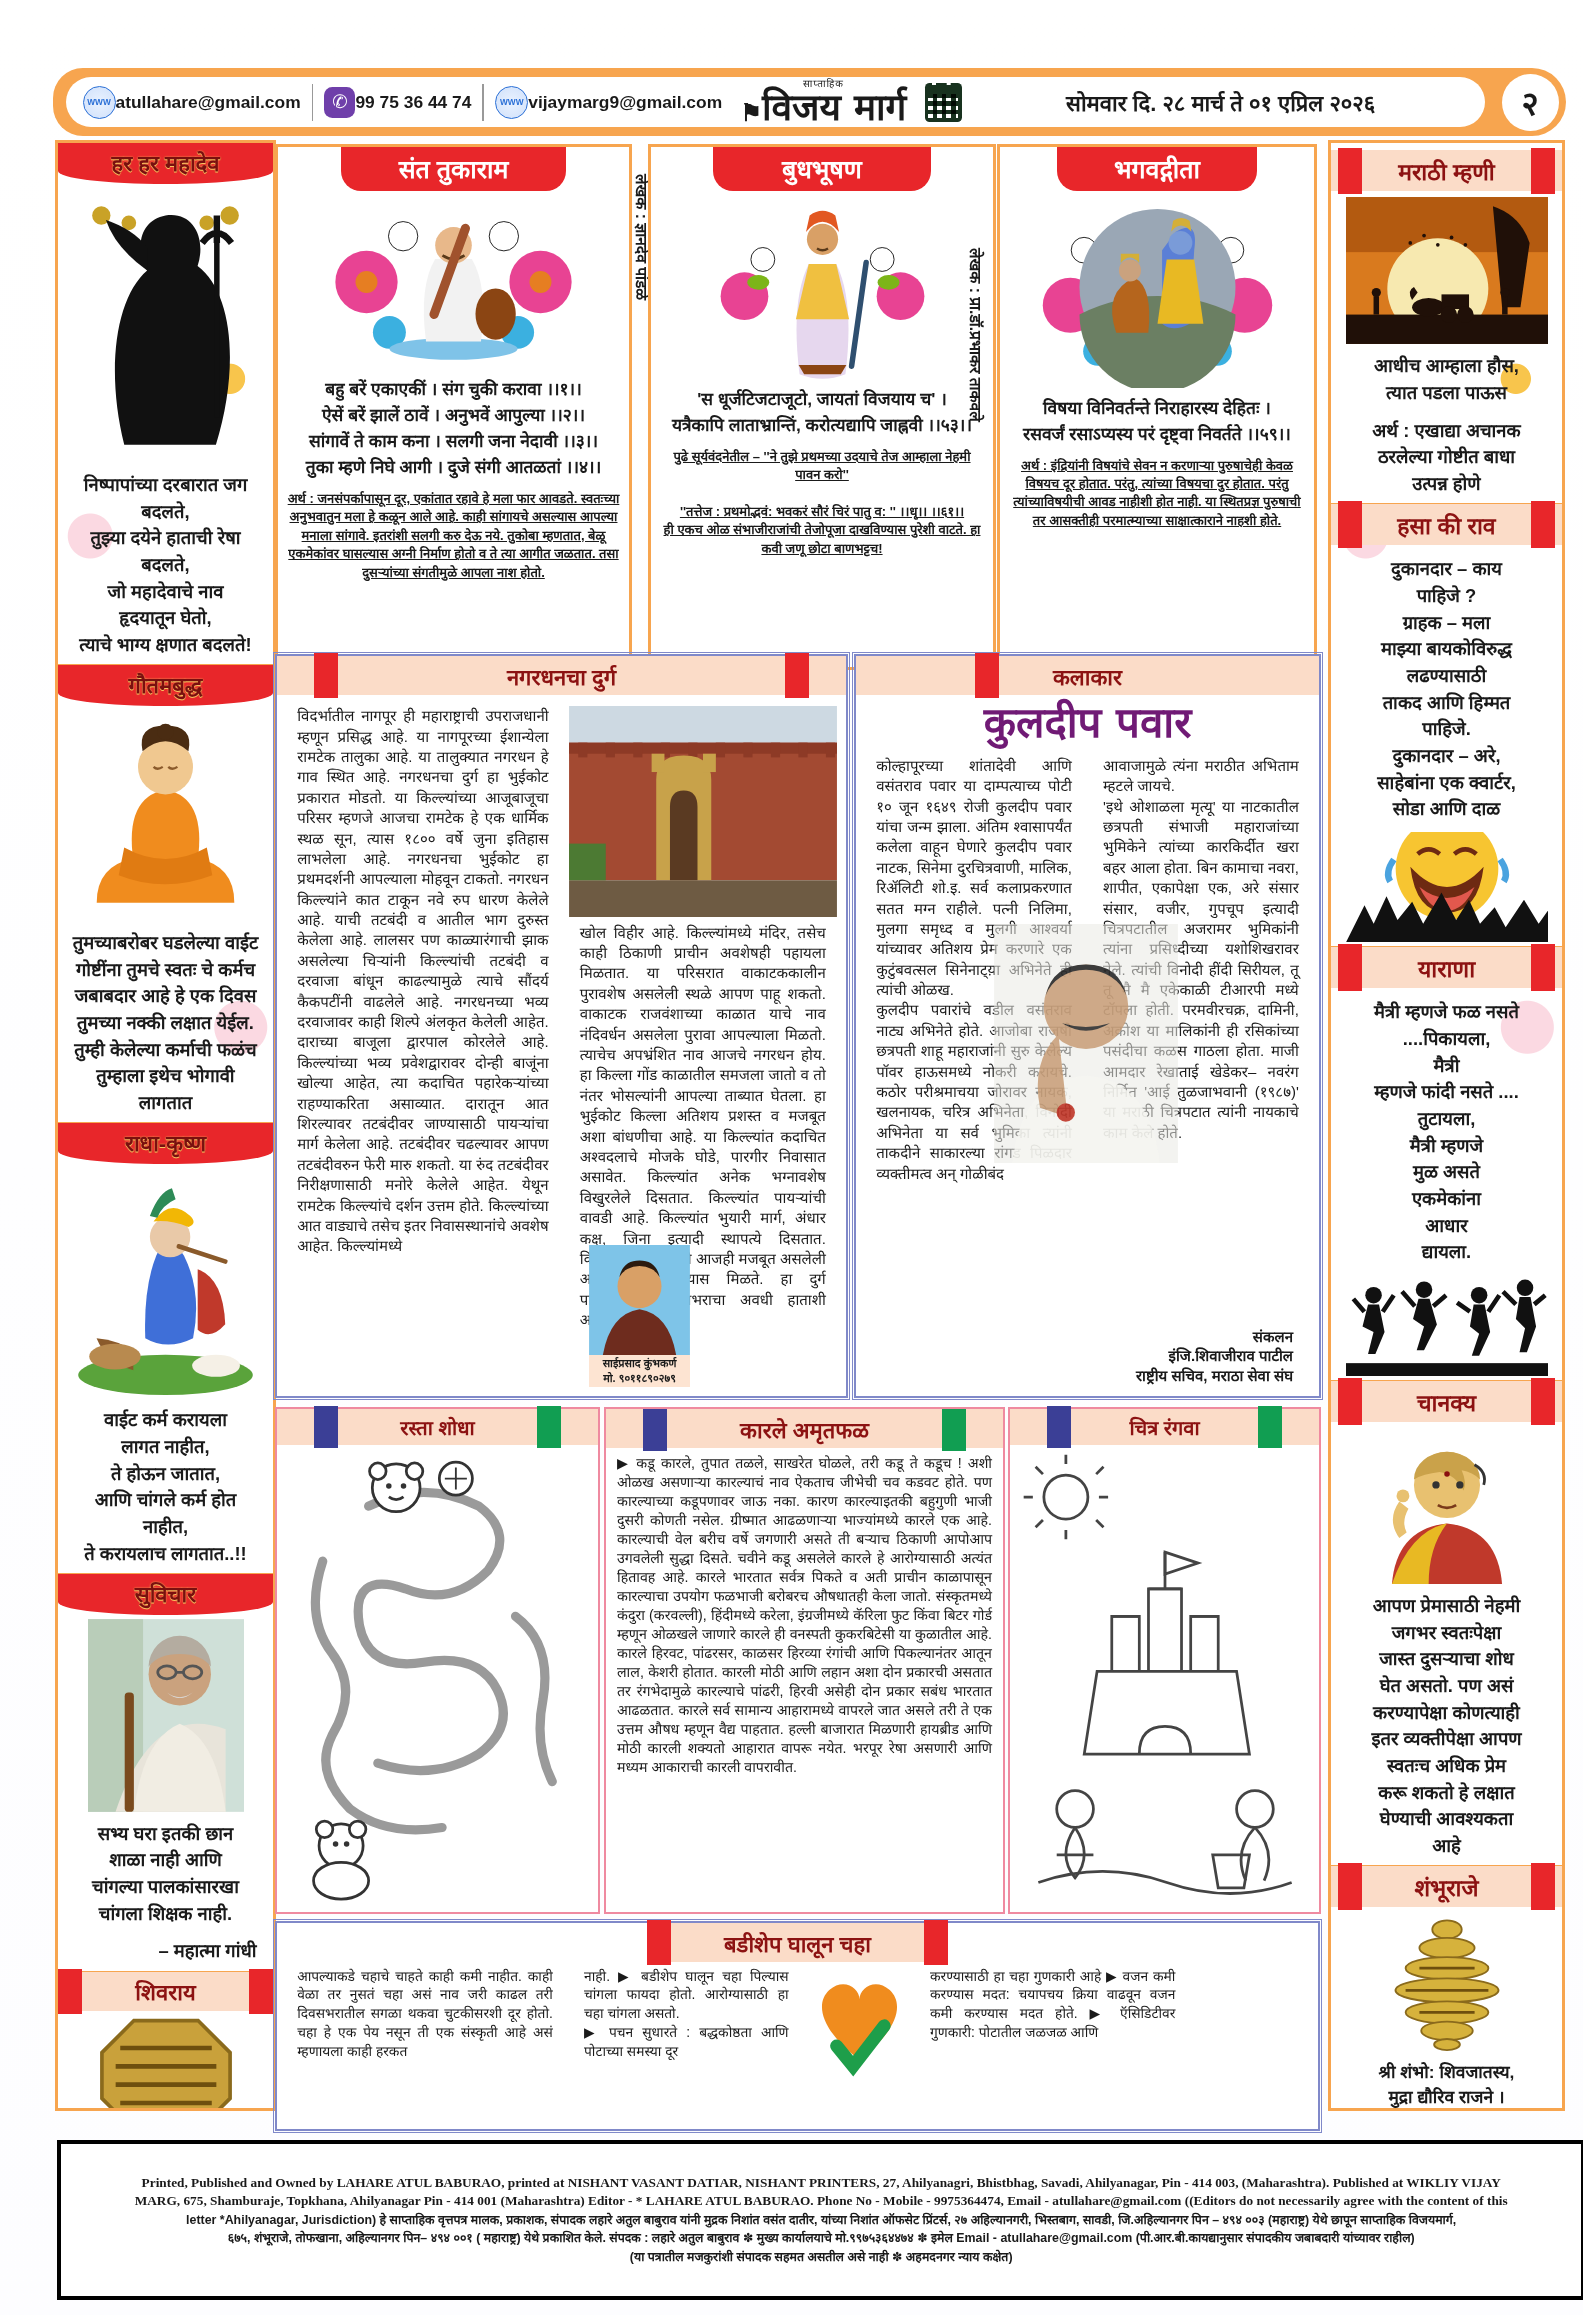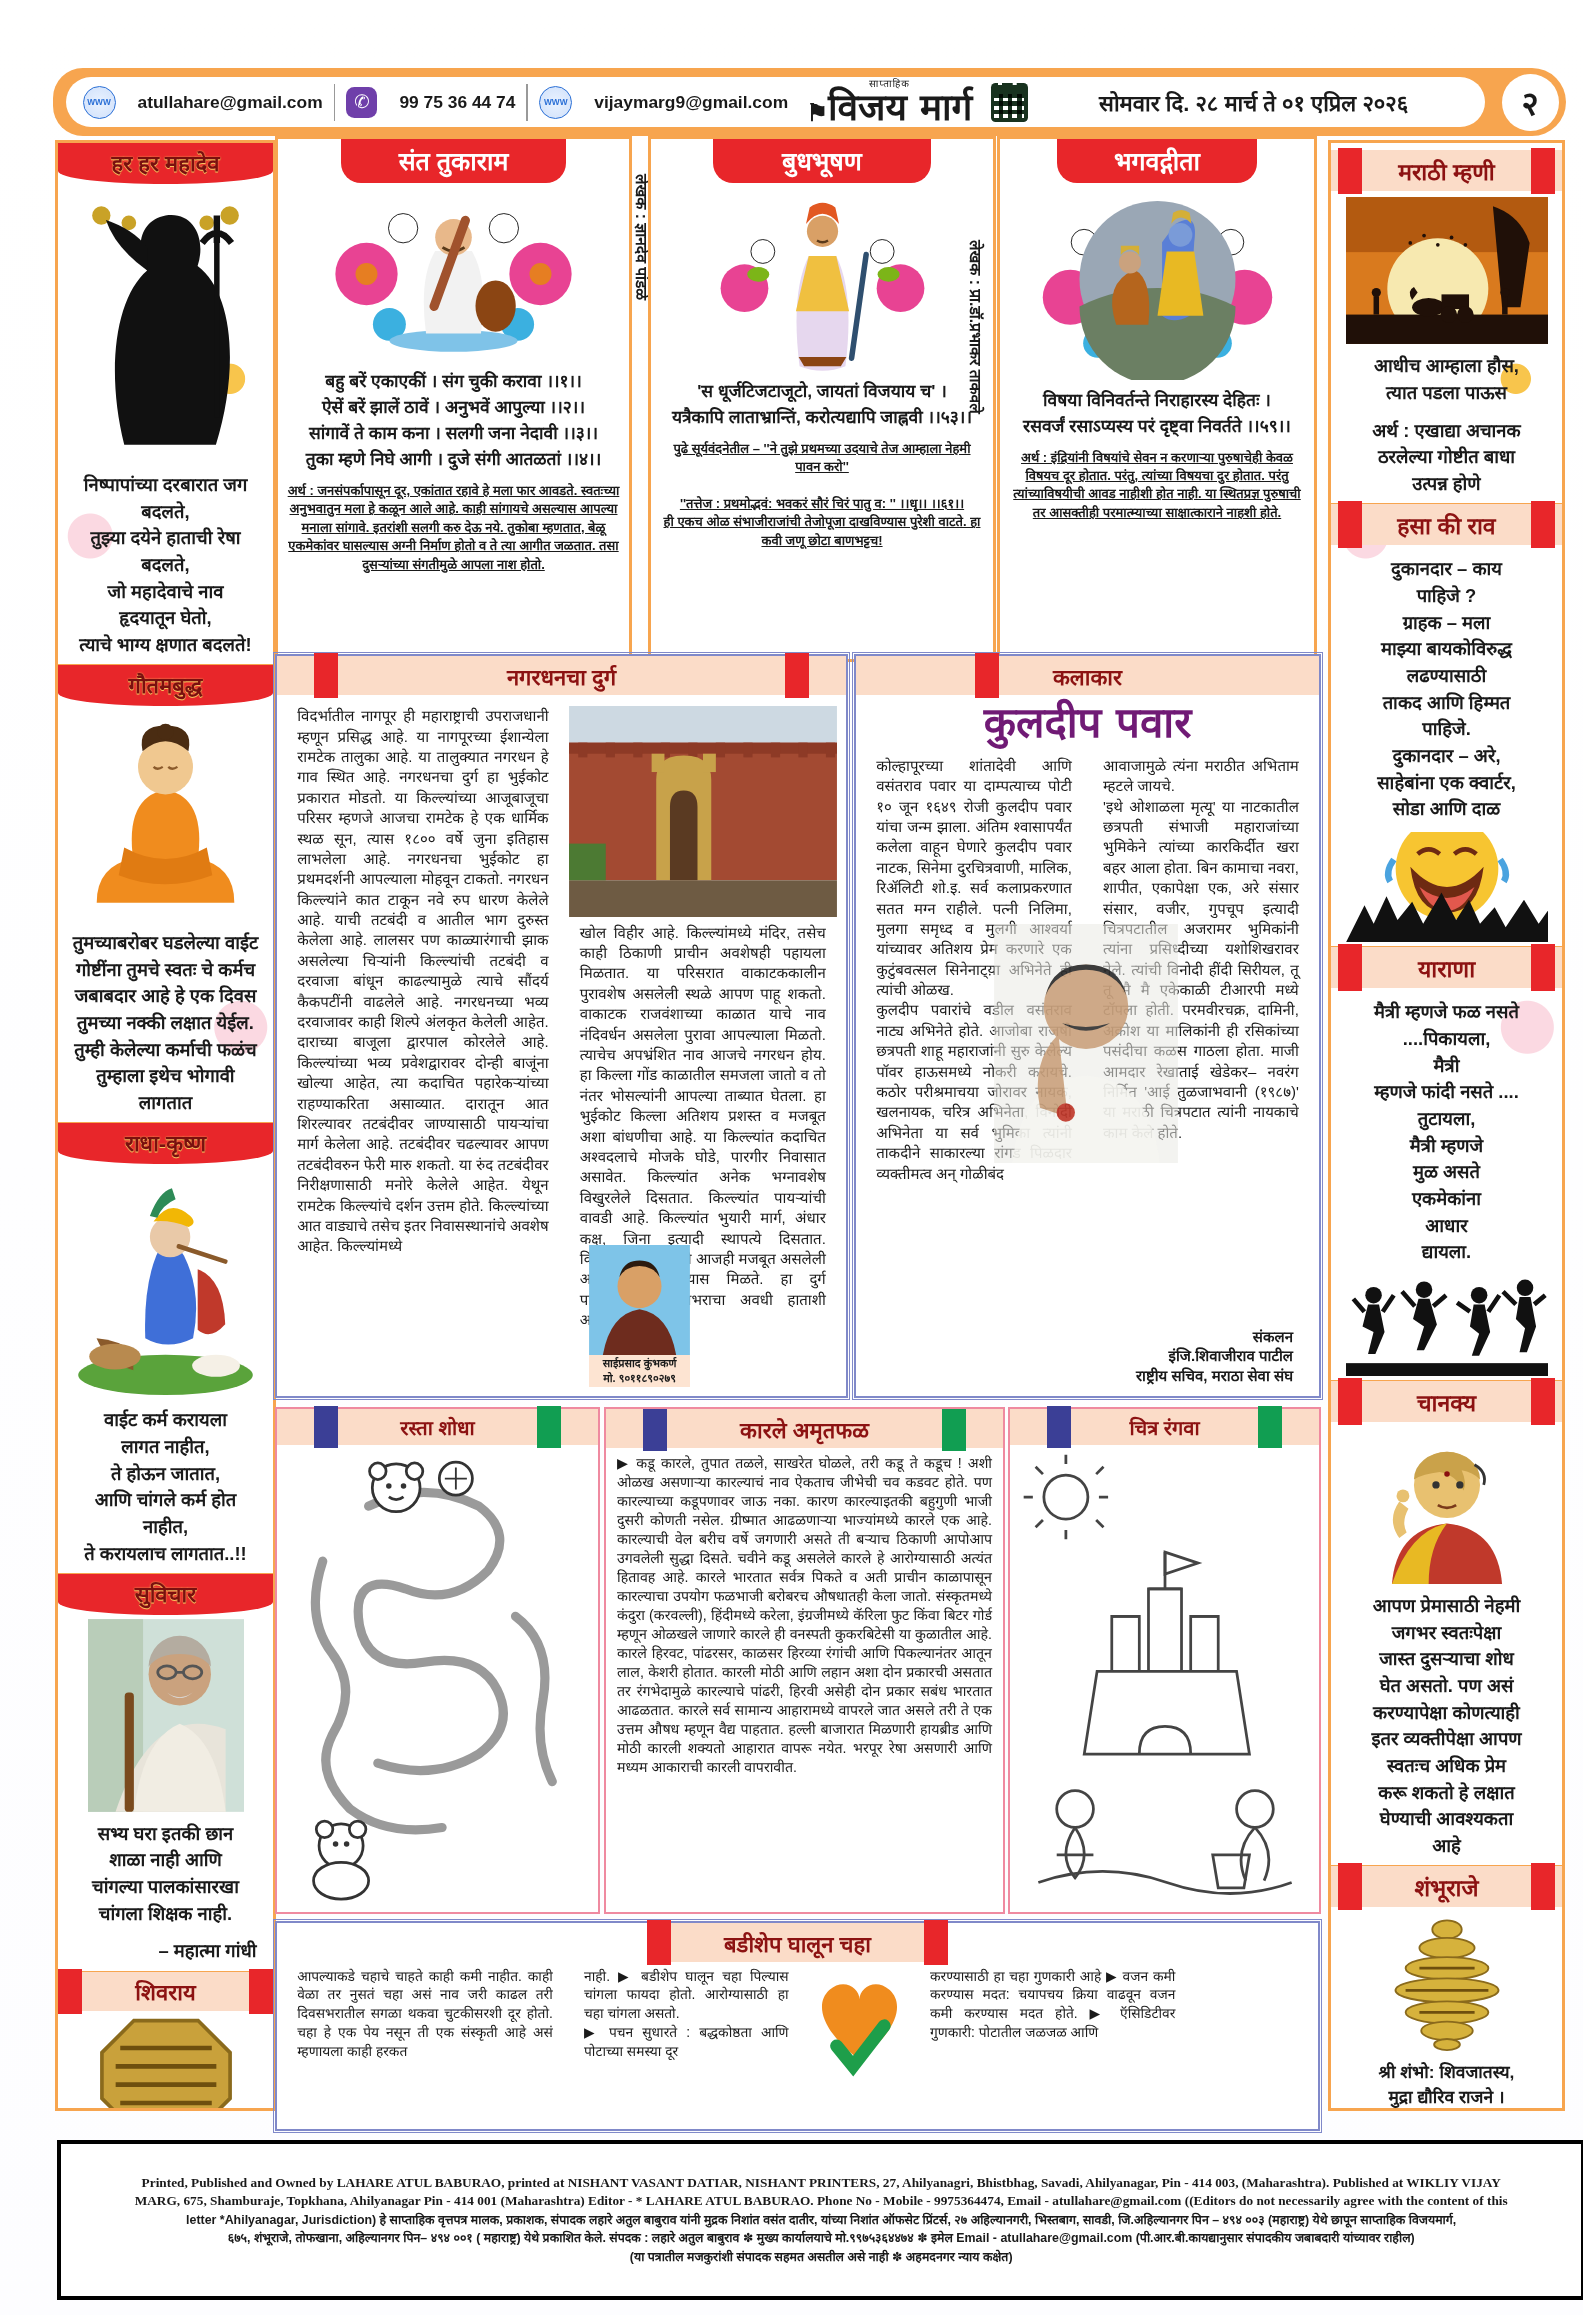--- a/index.html
+++ b/index.html
@@ -2,21 +2,21 @@
 <html style="font-size:14.7px"><head>
 <meta charset="utf-8">
 <style>
   html,body{margin:0;padding:0;background:#fff;}
   body{width:1583px;height:2316px;position:relative;font-family:"Liberation Sans","DejaVu Sans",sans-serif;color:#1a1a1a;overflow:hidden;}
   .page{position:absolute;inset:0;background:linear-gradient(180deg,#ffffff 0%,#fdfdff 100%);}
   .pre{white-space:pre-line;}
   
   .hdr{position:absolute;left:53px;top:68px;width:1513px;height:68px;background:#f7a54f;border-radius:37px 42px 42px 37px;}
   .hdr-in{position:absolute;left:13px;top:9.2px;right:81px;height:50px;background:#fff;border-radius:26px;display:flex;align-items:center;gap:11px;padding:0 16.5px;}
-  .hdr-seg{display:flex;align-items:center;gap:22px;font-weight:bold;font-size:17.4px;}
+  .hdr-seg{display:flex;align-items:center;gap:0;font-weight:bold;font-size:17.4px;}
   .vline{width:1.8px;height:37px;background:#999;}
   .globe{width:31px;height:31px;border-radius:50%;border:1.8px solid #2a6fd6;color:#2a6fd6;font-size:8.3px;font-weight:bold;display:flex;align-items:center;justify-content:center;background:radial-gradient(circle,#eaf2ff 0%,#cfe0fa 100%);}
   .viber{width:31px;height:31px;border-radius:8.3px;background:#6f3faa;color:#fff;font-size:18.4px;display:flex;align-items:center;justify-content:center;}
   .mast{display:flex;flex-direction:column;align-items:center;line-height:1;margin:0 7.3px;}
   .mast-small{font-size:10px;letter-spacing:0.9px;}
   .mast-big{font-size:37px;font-weight:bold;font-family:"DejaVu Serif",serif;}
   .flag{position:relative;top:1.8px;font-size:24px;line-height:0;}
   .cal{width:37px;height:39px;background:#18321f;border-radius:4.6px;position:relative;}
   .cal:before{content:"";position:absolute;left:3.7px;right:3.7px;top:11px;bottom:3.7px;background:repeating-linear-gradient(0deg,#fff 0 3.7px,#18321f 3.7px 8.3px),repeating-linear-gradient(90deg,#fff 0 4.6px,#18321f 4.6px 9.2px);background-blend-mode:multiply;}
   .cal:after{content:"";position:absolute;top:-4.6px;left:7.3px;width:3.7px;height:7.3px;background:#fff;box-shadow:14.7px 0 #fff;}
@@ -27,21 +27,21 @@
   .bluebox{position:absolute;border:2.8px solid #8089c9;outline:0.9px solid #8089c9;outline-offset:1.8px;background:#fff;}
   .pinkbox{position:absolute;border:2.8px solid #ef8aa0;background:#fff;}
   .ribbon{background:#e8262a;border-radius:0 0 50% 50%/0 0 13px 13px;color:#7a0f0f;text-align:center;font-size:22px;font-weight:bold;padding:3.7px 0 7.3px;text-shadow:0 0 1.8px #f7c35f,0 0.9px 0 #f7c35f;}
   .bar{position:relative;background:#fbdcc8;text-align:center;font-size:22px;font-weight:bold;color:#8c1212;padding:4.6px 0;margin:0 0 5.5px;}
   .cap{position:absolute;top:-2.8px;bottom:-2.8px;width:24px;}
   .capL{left:37px;} .capR{right:37px;}
   .red{background:#e8262a;} .blue{background:#3b3f96;} .green{background:#119e52;}
   .sec-txt{font-size:18.4px;font-weight:bold;text-align:center;line-height:1.45;padding:5.5px 9.2px;}
   .body-txt{font-size:15px;line-height:1.36;text-align:justify;padding:0 11px;}
   .vert{writing-mode:vertical-rl;font-size:15.6px;font-weight:bold;white-space:nowrap;}
-  .topbox{position:absolute;top:136px;height:520px;border:3.7px solid #f7a54f;background:#fff;}
+  .topbox{position:absolute;top:144px;height:520px;border:3.7px solid #f7a54f;background:#fff;}
   .topbanner{width:64%;margin:0 auto;background:#e8262a;color:#fff;font-size:25px;font-weight:bold;text-align:center;border-radius:0 0 20px 20px;padding:3.7px 0 6.4px;}
   .verse{font-size:17.4px;font-weight:bold;text-align:center;line-height:1.5;padding:3.7px 7.3px;}
   .meaning{font-size:13px;font-weight:bold;text-align:center;line-height:1.42;padding:5.5px 9.2px;text-decoration:underline;}
   svg{display:block;}
   .imgbox{margin:3.7px auto;}
   .caption{font-size:11px;font-weight:bold;text-align:center;line-height:1.3;background:#fde4d2;padding:1.8px;}
   .col2wrap{display:flex;gap:9.2px;padding:5.5px 9.2px;}
   .bigtitle{color:#701a75;font-size:42px;font-weight:bold;text-align:center;line-height:1.05;margin:1.8px 0 5.5px;font-family:"DejaVu Serif",serif;}
   .byline{text-align:right;font-weight:bold;font-size:15px;padding-right:13px;line-height:1.3;}
   .footerbox{position:absolute;left:57px;top:2140px;width:1502px;height:145px;border:4.6px solid #000;background:#fff;display:flex;flex-direction:column;justify-content:center;gap:1.8px;padding:3.7px 9.2px;}

